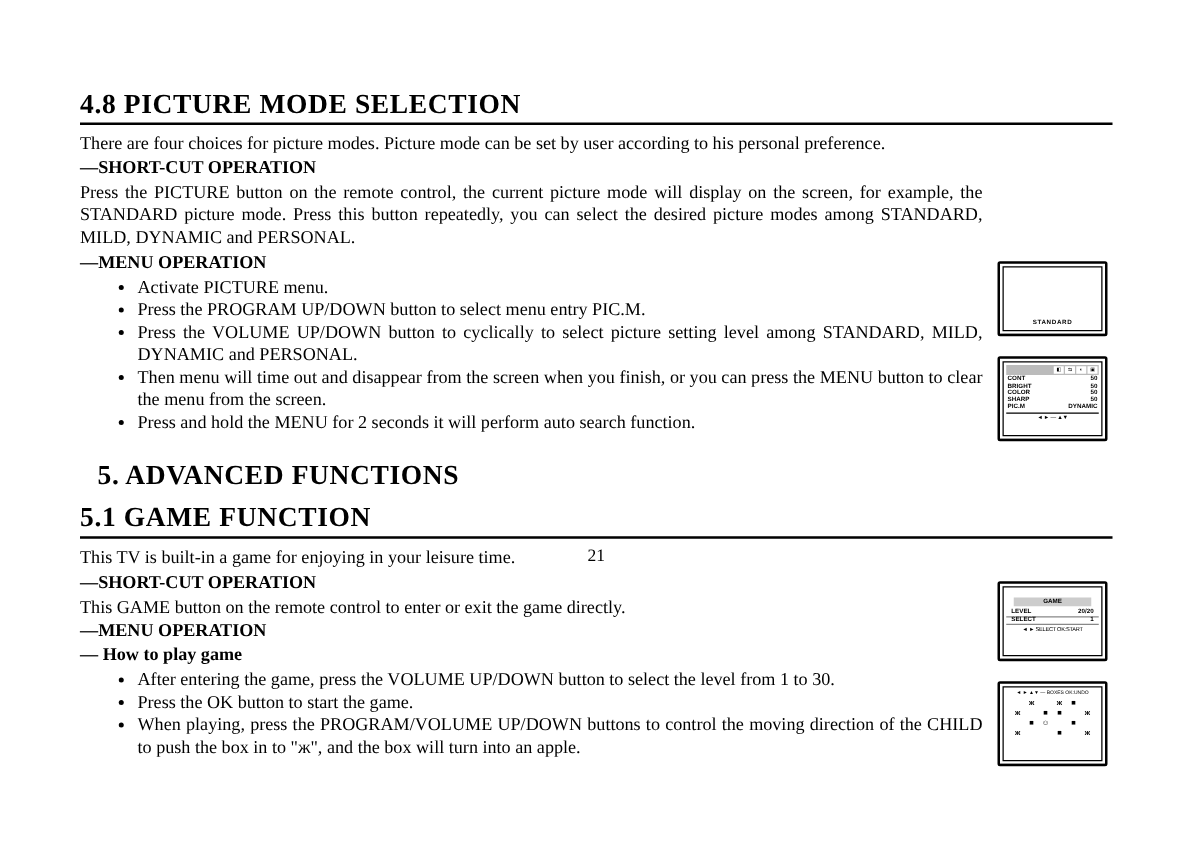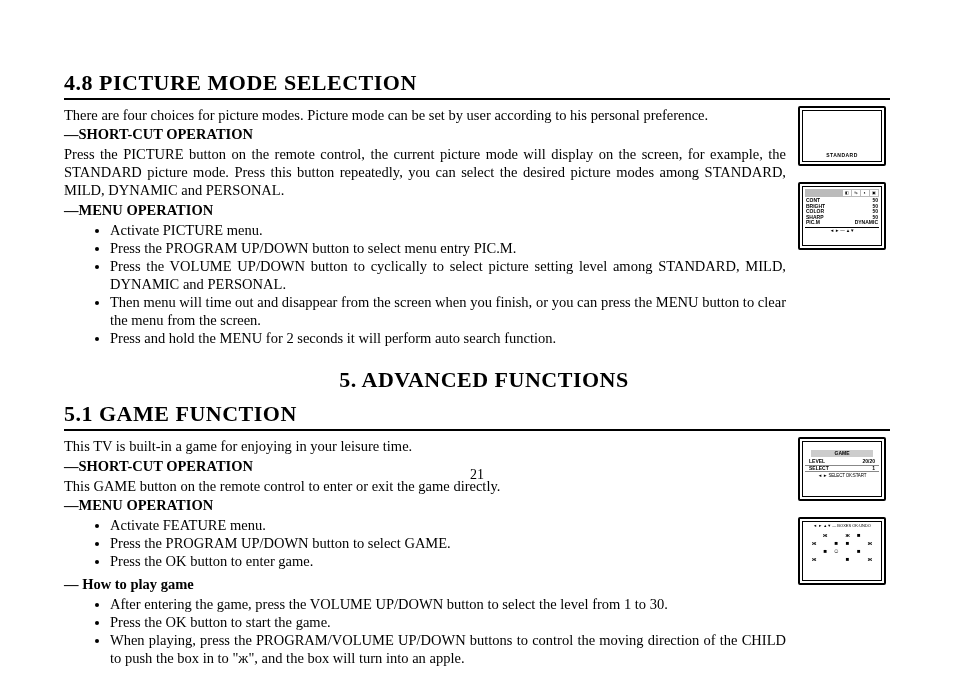--- a/index.html
+++ b/index.html
@@ -47,21 +47,21 @@
     margin: 2px 0 6px 0;
     padding-left: 46px;
   }
   ul.menu-list li {
     font-size: 14.5px;
     line-height: 1.25;
     text-align: justify;
   }
   .two-col {
     display: flex;
-    align-items: flex-start;
+    align-items: flex-end;
     gap: 12px;
   }
   .col-text {
     flex: 1;
     min-width: 0;
   }
   .col-fig {
     width: 92px;
     flex: none;
     display: flex;
@@ -143,28 +143,27 @@
     padding: 4px;
   }
   .cell {
     font-size: 6px;
     text-align: center;
     line-height: 7px;
     font-weight: bold;
   }
   .page-num {
     position: absolute;
-    bottom: 16px;
+    bottom: 45px;
     left: 0; right: 0;
     text-align: center;
     font-size: 14px;
   }
   .section-5 {
     margin: 14px 0 8px 14px;
-    text-align: center;
   }
 </style>
 </head>
 <body>
 
 <div class="page">
 
   <div class="section-heading">4.8 PICTURE MODE SELECTION</div>
   <hr class="hr">
 
@@ -226,25 +225,20 @@
 
   <div class="section-heading">5.1 GAME FUNCTION</div>
   <hr class="hr">
 
   <div class="two-col">
     <div class="col-text">
       <div class="body-text">This TV is built-in a game for enjoying in your leisure time.</div>
       <div class="sub-heading">—SHORT-CUT OPERATION</div>
       <div class="body-text">This GAME button on the remote control to enter or exit the game directly.</div>
       <div class="sub-heading">—MENU OPERATION</div>
-      <ul class="menu-list">
-        <li>Activate FEATURE menu.</li>
-        <li>Press the PROGRAM UP/DOWN button to select GAME.</li>
-        <li>Press the OK button to enter game.</li>
-      </ul>
       <div class="sub-heading" style="font-weight:bold;">— How to play game</div>
       <ul class="menu-list">
         <li>After entering the game, press the VOLUME UP/DOWN button to select the level from 1 to 30.</li>
         <li>Press the OK button to start the game.</li>
         <li>When playing, press the PROGRAM/VOLUME UP/DOWN buttons to control the moving direction of the CHILD to push the box in to "ж", and the box will turn into an apple.</li>
       </ul>
     </div>
     <div class="col-fig">
       <div class="tv-frame" style="height:64px;">
         <div class="tv-inner">

